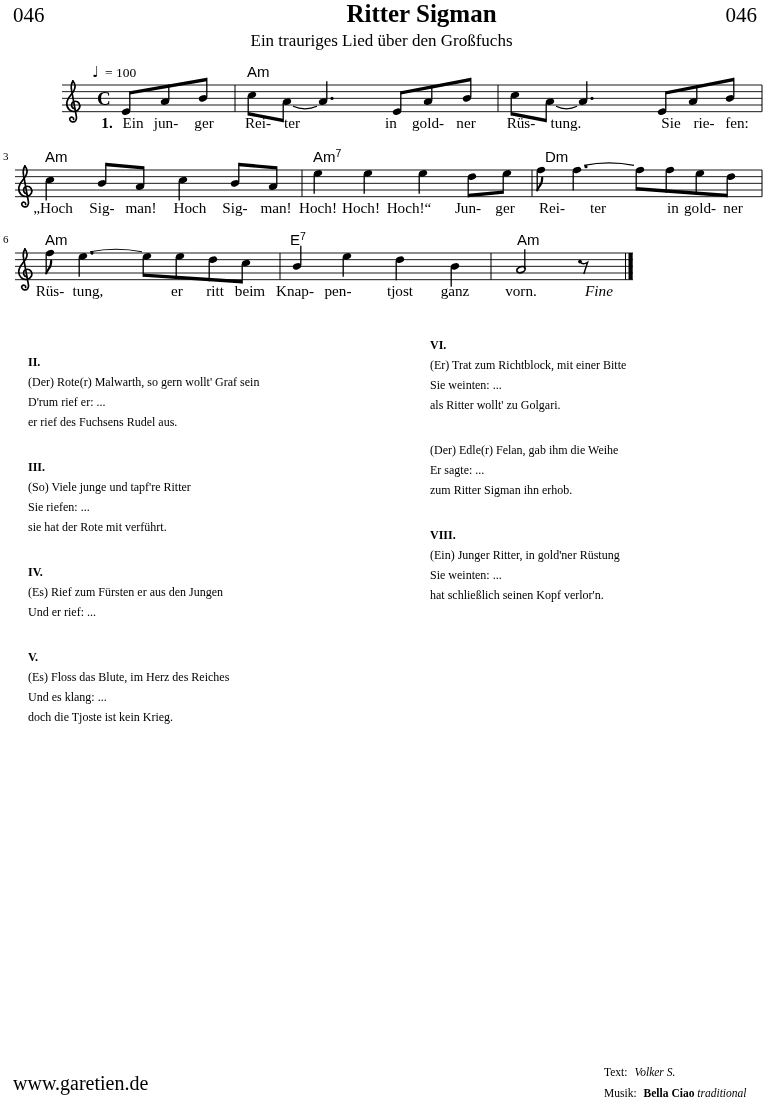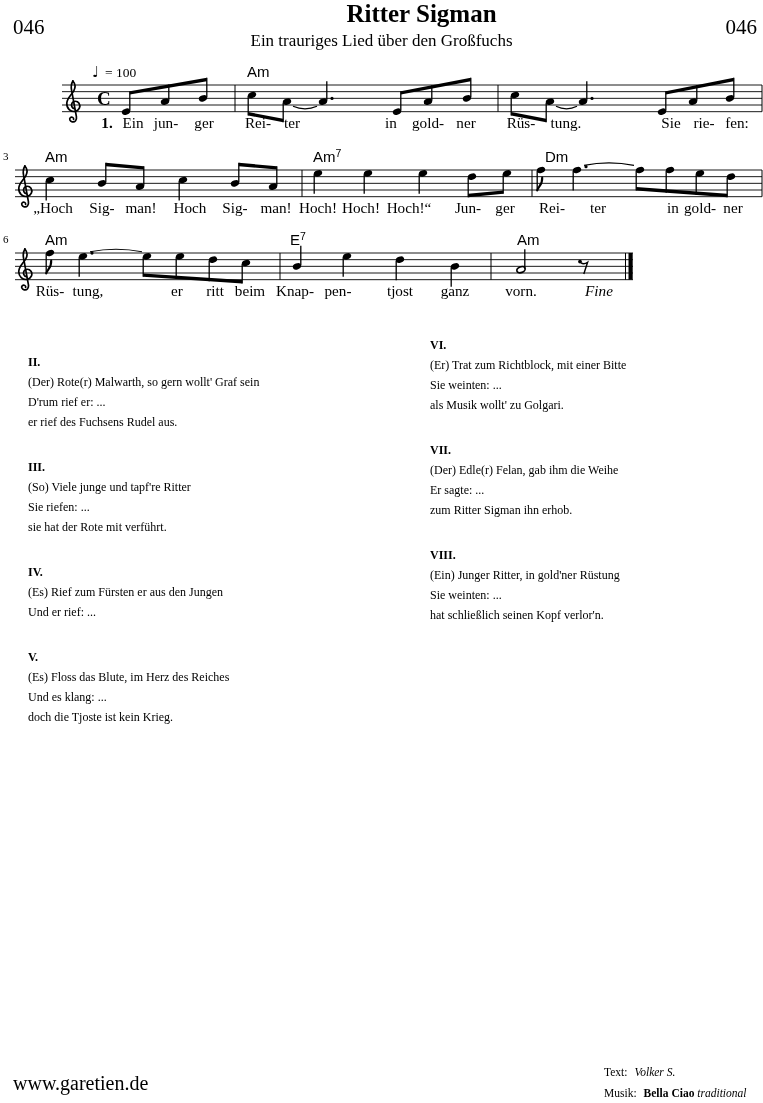--- a/index.html
+++ b/index.html
@@ -1,19 +1,19 @@
 <!DOCTYPE html>
 <html><head>
 <meta charset="utf-8">
 <style>
   html,body{margin:0;padding:0;background:#888;}
   .page{position:relative;width:763px;height:1103px;background:#ffffff;
         font-family:"Liberation Serif",serif;color:#000;overflow:hidden;margin:0 auto;}
   
-  .pagenum{position:absolute;top:3px;font-size:21px;margin-top:12px;}
+  .pagenum{position:absolute;top:3px;font-size:21px;}
   .pagenum.left{left:13px;}
   .pagenum.right{right:6px;}
   .title{position:absolute;top:0px;left:0;width:100%;text-align:center;
          font-size:25px;font-weight:bold;padding-left:40px;}
   .subtitle{position:absolute;top:31px;left:0;width:100%;text-align:center;font-size:17px;}
   
   #score{position:absolute;left:0;top:0;width:763px;height:1103px;}
   
   .verse-col{position:absolute;font-size:12px;line-height:20px;}
   #verses-left{left:28px;top:352px;width:385px;}
@@ -256,24 +256,23 @@
         <div>(Es) Floss das Blute, im Herz des Reiches</div>
         <div>Und es klang: ...</div>
         <div>doch die Tjoste ist kein Krieg.</div>
       </div>
     </div>
   <div class="verse-col" id="verses-right">
       <div class="verse">
         <div class="vnum">VI.</div>
         <div>(Er) Trat zum Richtblock, mit einer Bitte</div>
         <div>Sie weinten: ...</div>
-        <div>als Musik wollt' zu Golgari.</div>
-      </div>
-      <div class="verse">
-        <div class="vnum">VII.</div>
+        <div>als Ritter wollt' zu Golgari.</div>
+      </div>
+      <div class="verse">
         <div>(Der) Edle(r) Felan, gab ihm die Weihe</div>
         <div>Er sagte: ...</div>
         <div>zum Ritter Sigman ihn erhob.</div>
       </div>
       <div class="verse">
         <div class="vnum">VIII.</div>
         <div>(Ein) Junger Ritter, in gold'ner Rüstung</div>
         <div>Sie weinten: ...</div>
         <div>hat schließlich seinen Kopf verlor'n.</div>
       </div>

